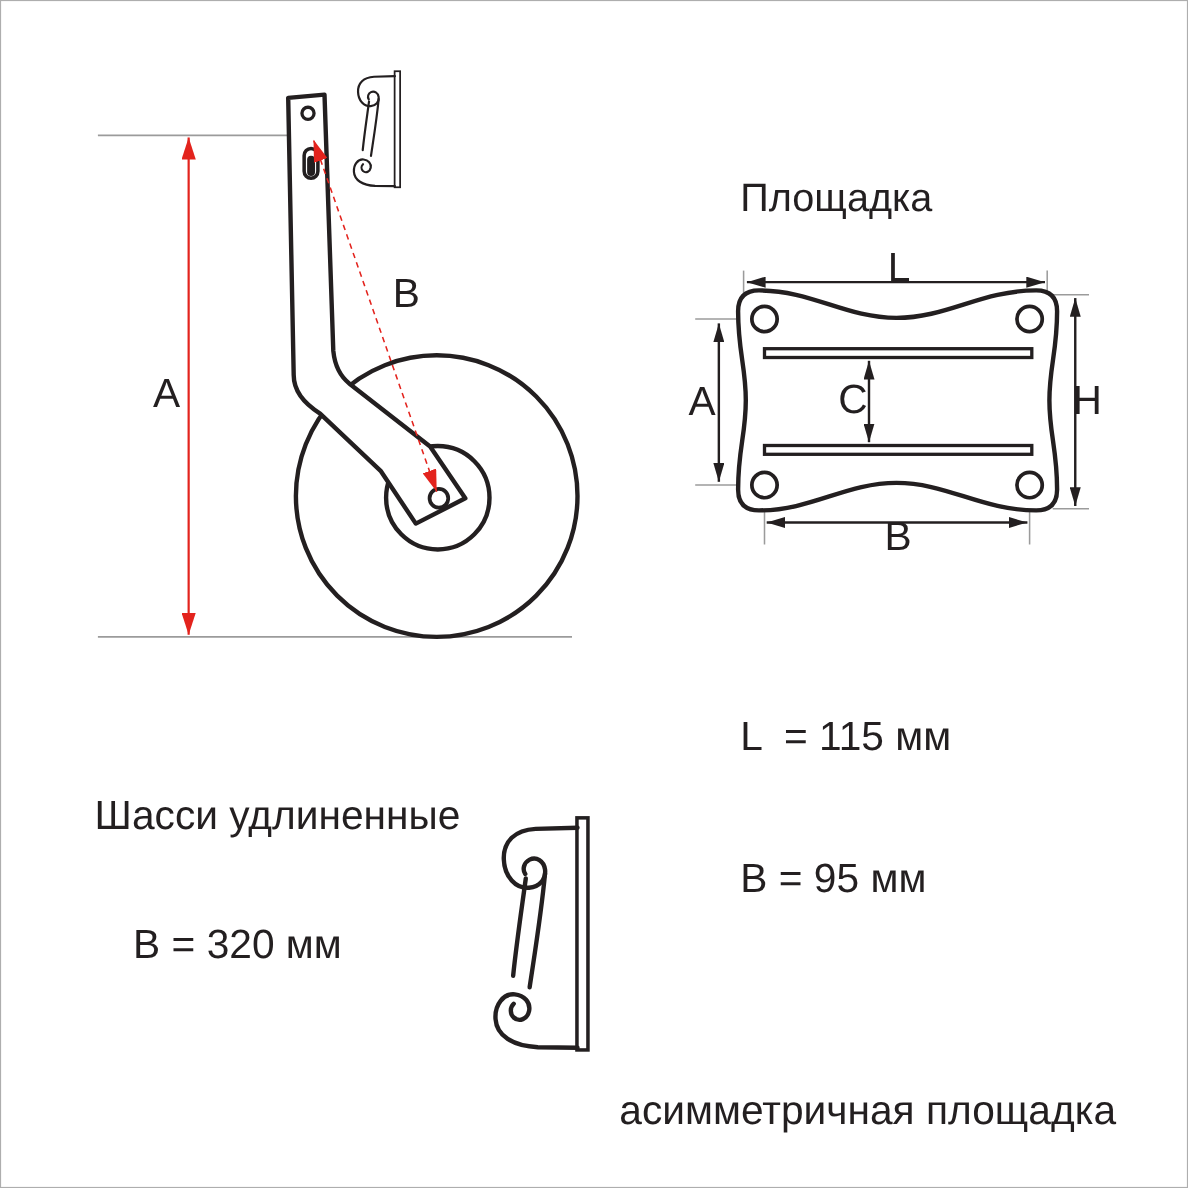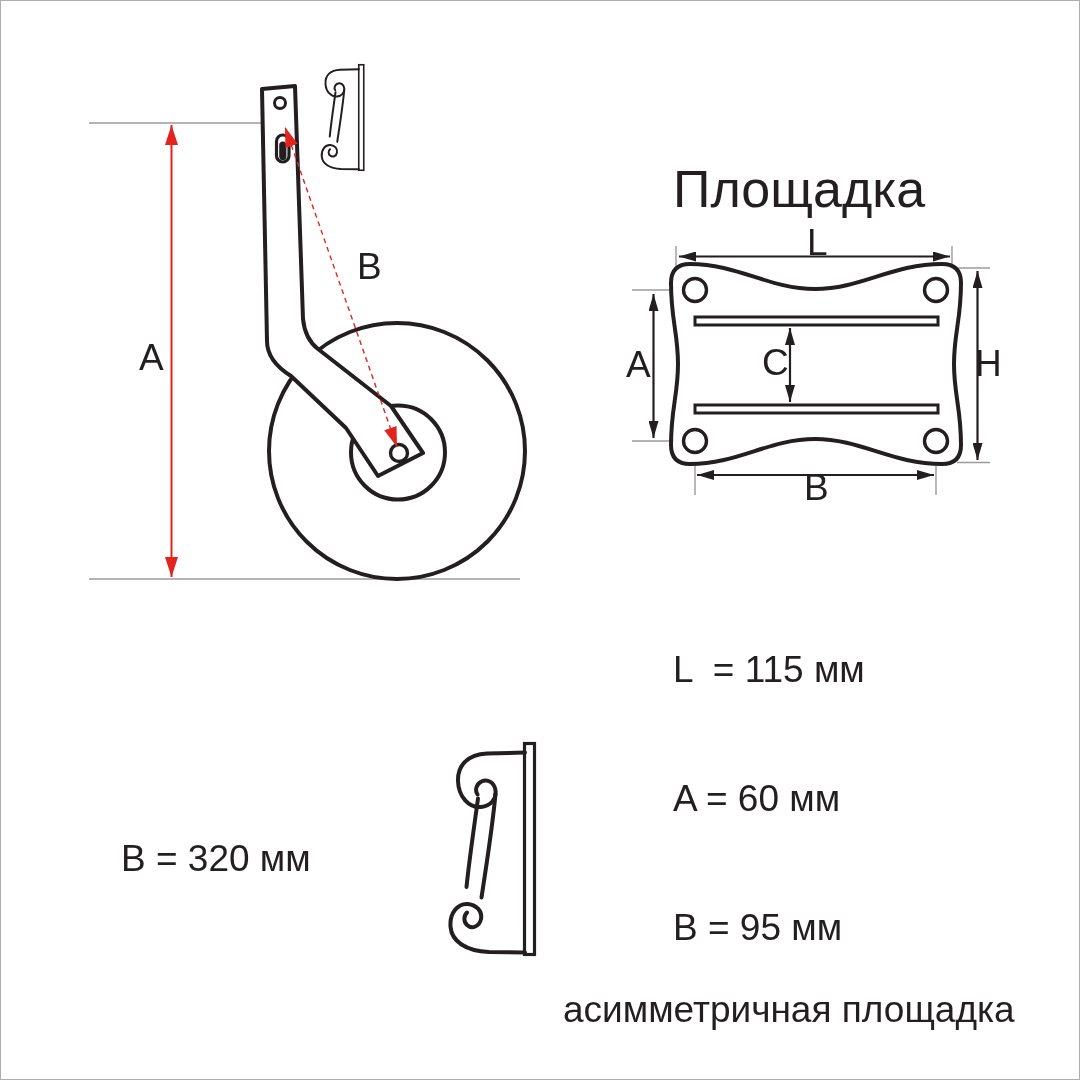--- a/index.html
+++ b/index.html
@@ -4,21 +4,21 @@
 <style>
   html,body{margin:0;padding:0;background:#e8e8e8;}
   .canvas{
     position:relative;width:1080px;height:1080px;background:#ffffff;
     border:1px solid #aeaeae;box-sizing:border-box;overflow:hidden;
     font-family:"Liberation Sans", sans-serif;color:#231f20;
   }
   svg.art{position:absolute;left:0;top:0;}
   .t{position:absolute;color:#231f20;white-space:pre;}
   .fs37{font-size:37px;}
-  .fs44{font-size:52px;}
+  .fs44{font-size:36px;}
   .lh42{line-height:42px;}
   .lh43{line-height:43px;}
   .lh45{line-height:45px;}
 </style>
 </head>
 <body>
 
 <div class="canvas">
 
   <svg class="art" width="1080" height="1080" viewBox="0 0 1080 1080">
@@ -116,29 +116,29 @@
   <div class="t fs37" style="left:138px;top:336px;">A</div>
   <div class="t fs37" style="left:356px;top:245px;">B</div>
 
   <div class="t fs37" style="left:806px;top:221px;">L</div>
   <div class="t fs37" style="left:625px;top:343px;">A</div>
   <div class="t fs37" style="left:761px;top:341px;">C</div>
   <div class="t fs37" style="left:974px;top:342px;">H</div>
   <div class="t fs37" style="left:803px;top:466px;">B</div>
 
   <div class="t fs37 lh42" style="left:85px;top:636px;">
+    <div>Шасси удлиненные</div>
   </div>
 
   <div class="t fs37 lh45" style="left:120px;top:745px;">
     <div>B = 320 мм</div>
   </div>
 
   <div class="t fs37 lh43" style="left:672px;top:561px;">
     <div>L  = 115 мм</div>
-    <div>A = 60 мм</div>
     <div>B = 95 мм</div>
     
     
   </div>
 
   <div class="t fs37 lh45" style="left:562px;top:896px;">
     <div>асимметричная площадка</div>
     
   </div>
 

